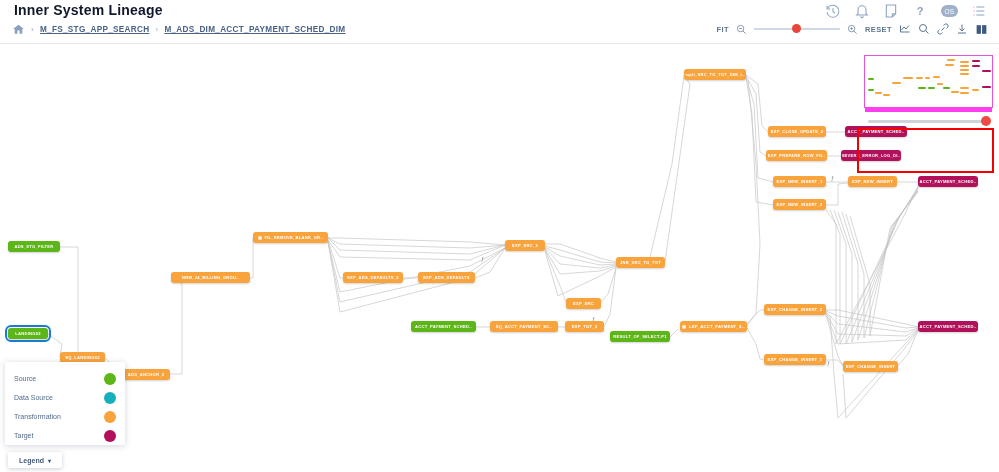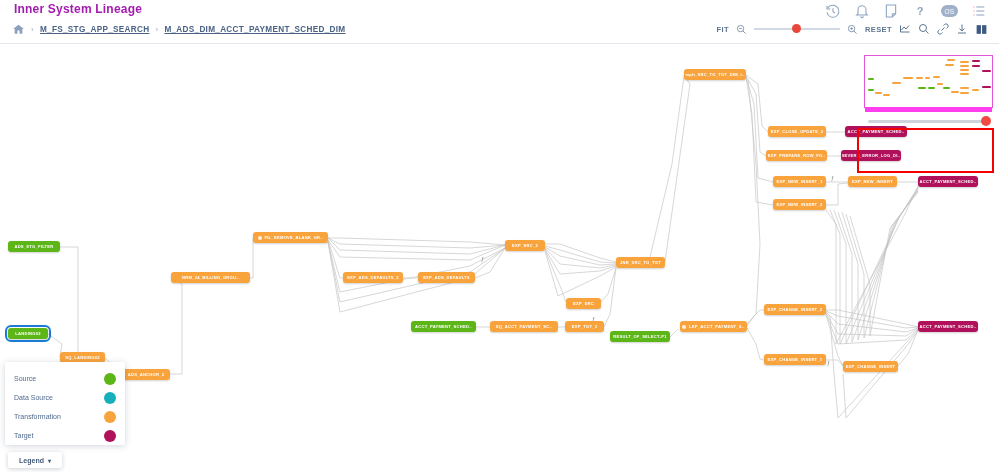--- a/index.html
+++ b/index.html
@@ -12,21 +12,21 @@
   }
   #app { position: relative; width: 999px; height: 472px; background:#fff; }
 
   
   .header {
     position: absolute; top:0; left:0; width:999px; height:44px;
     background:#fff; border-bottom:1px solid #e3e7ee;
   }
   .page-title {
     position:absolute; left:14px; top:2px;
-    font-size:12px; font-weight:bold; color:#a21caf; letter-spacing:.2px;
+    font-size:14px; font-weight:bold; color:#0f172a; letter-spacing:.2px;
   }
   .breadcrumb {
     position:absolute; left:12px; top:23px;
     display:flex; align-items:center; gap:6px;
     font-size:8.2px; font-weight:bold; color:#4a6285; letter-spacing:.3px;
   }
   .bc-home { width:13px;height:13px; display:inline-block; color:#8aa0bd; }
   .bc-sep { color:#b3c0d2; font-size:8px; }
   .bc-item { color:#4a6285; cursor:pointer;text-decoration:underline; }
 

